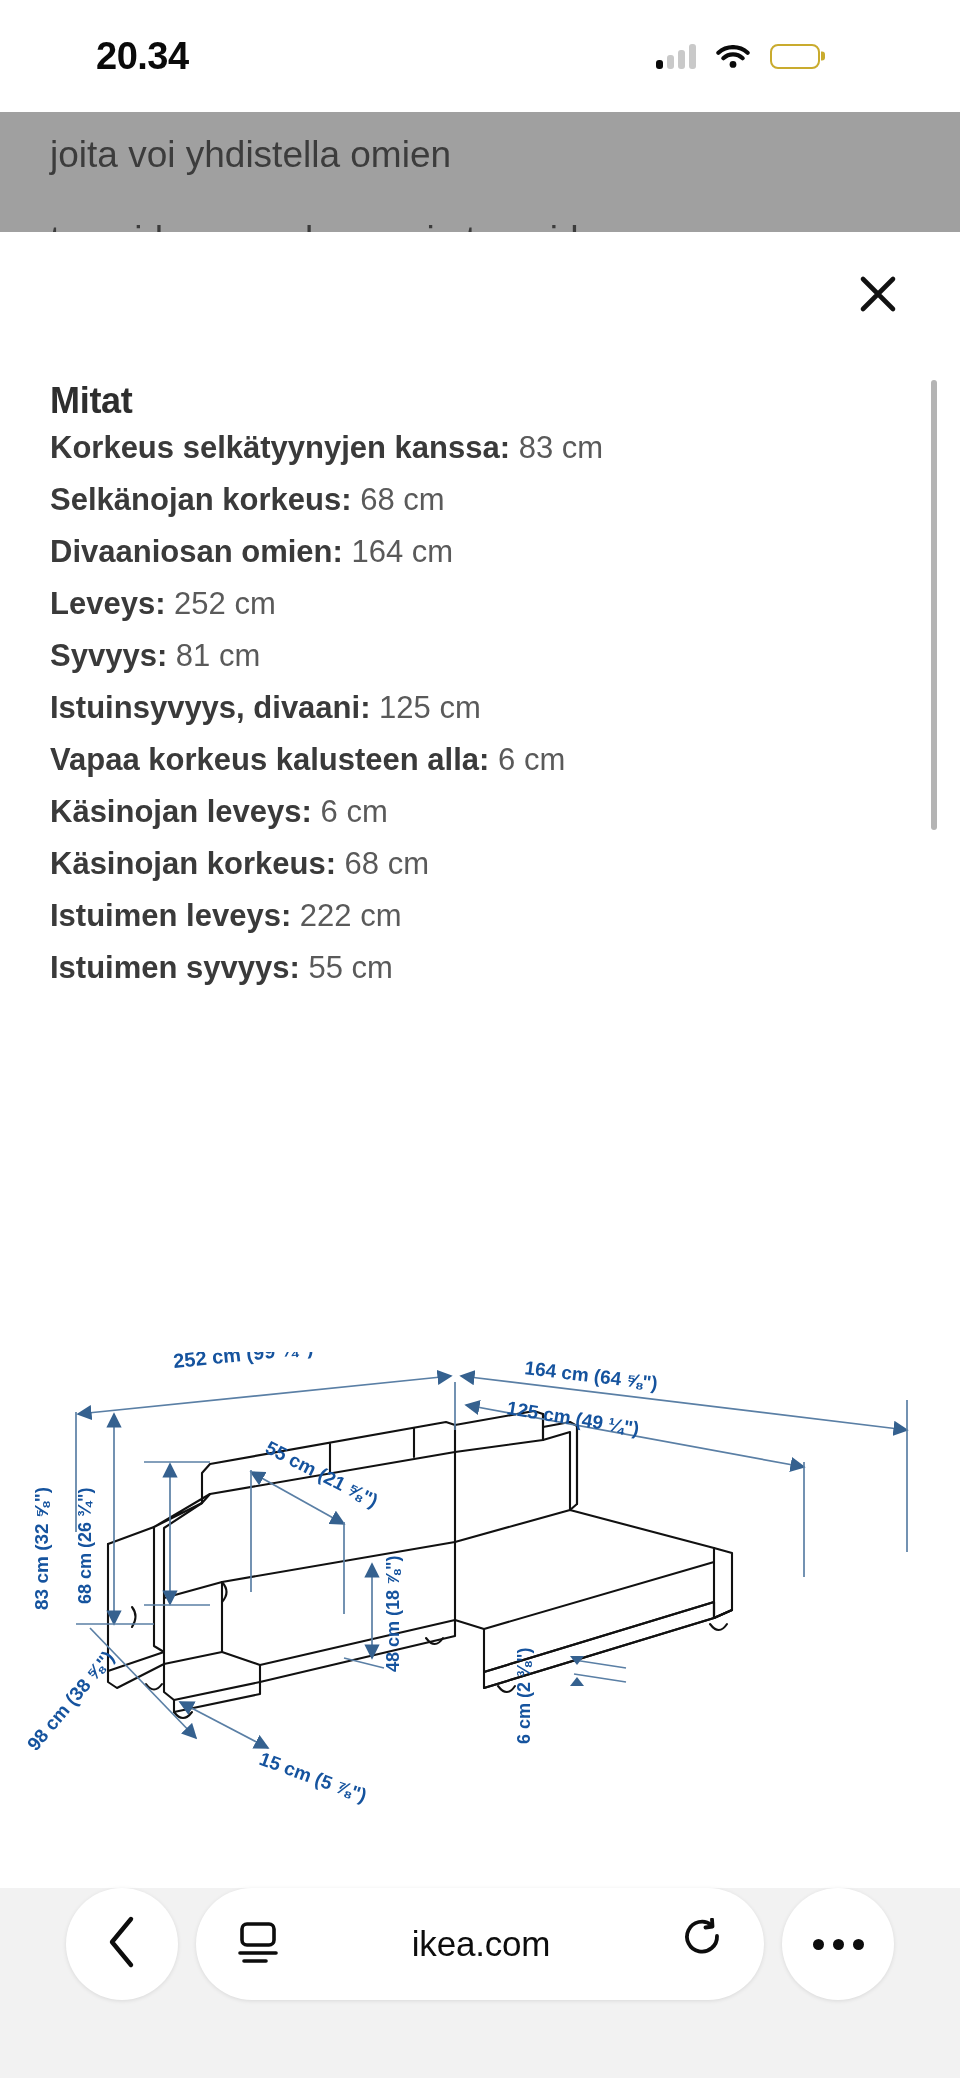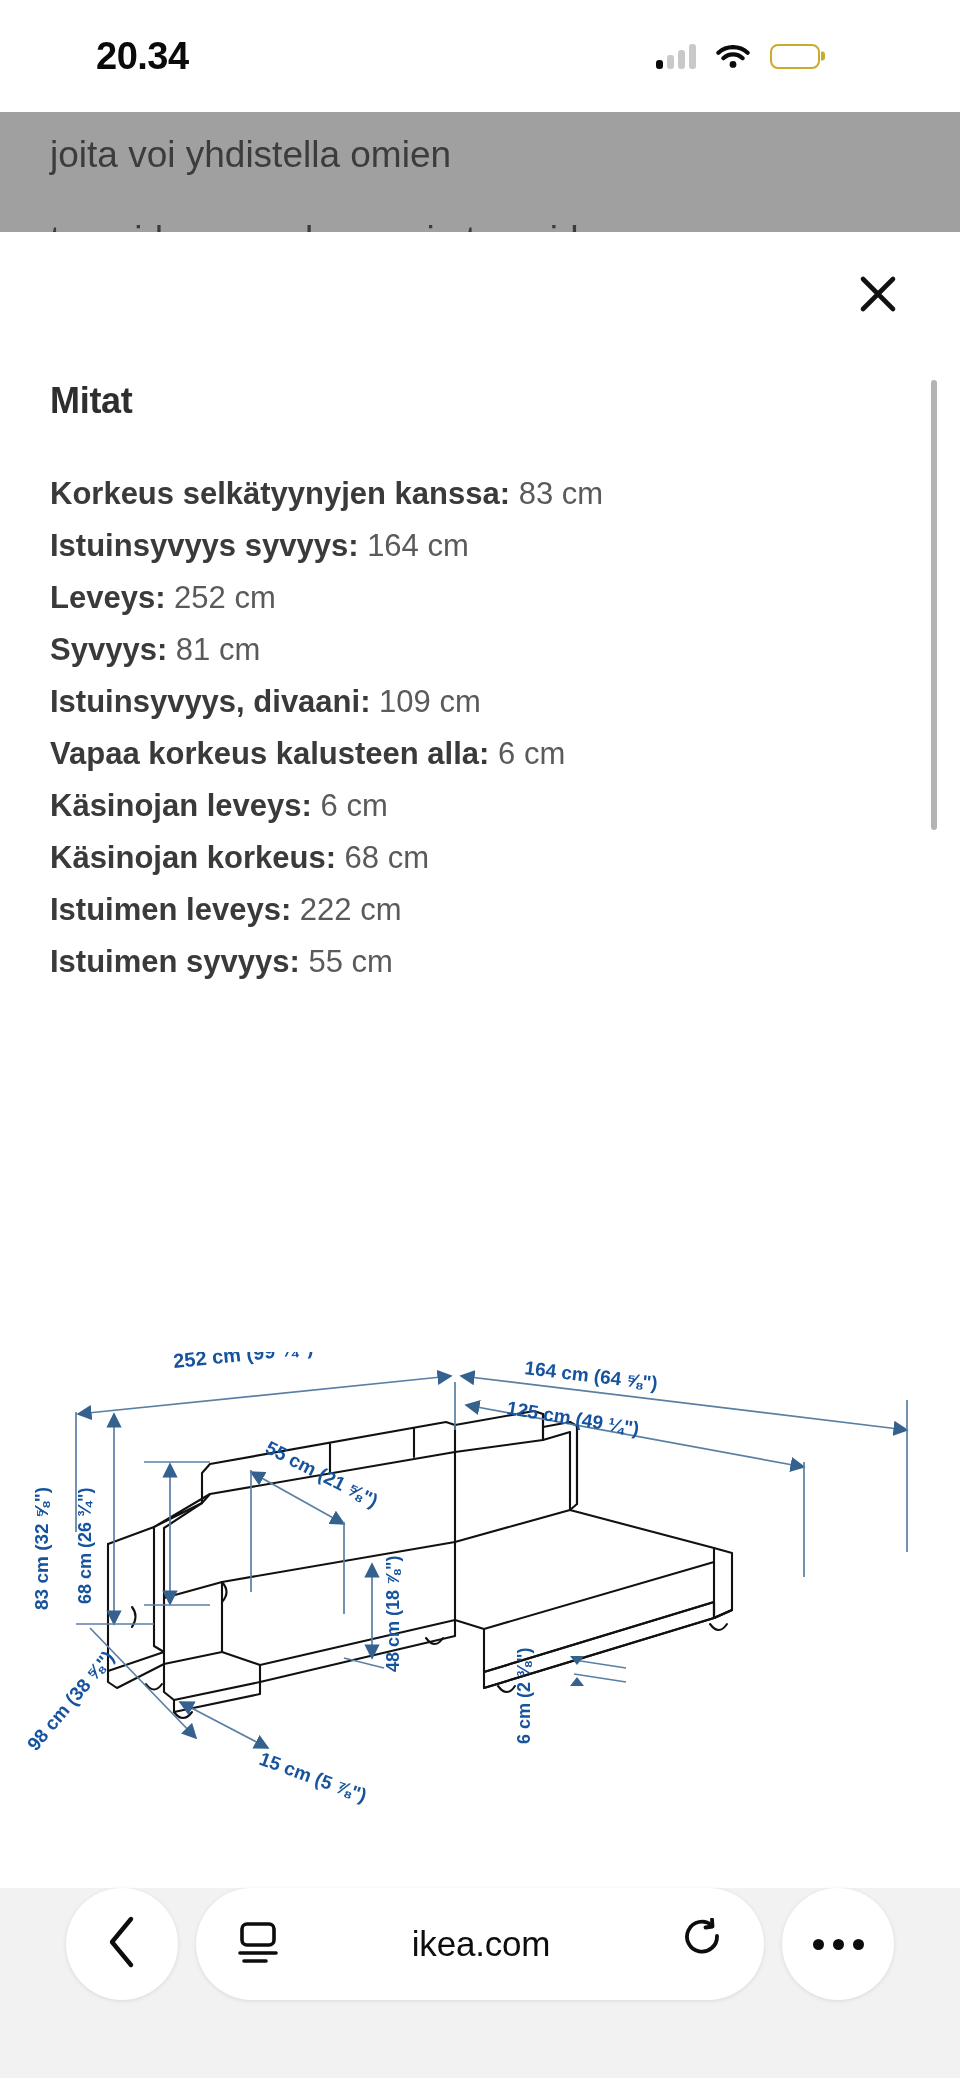--- a/index.html
+++ b/index.html
@@ -146,21 +146,21 @@
   }
 
   .sheet-title {
     margin-top: 148px;
     font-size: 36px;
     font-weight: 700;
     color: #2e2e2e;
     letter-spacing: -0.3px;
   }
 
-  .spec-list { margin-top: 46px; }
+  .spec-list { }
 
   .spec-row {
     font-size: 31px;
     line-height: 52px;
     color: #4a4a4a;
     white-space: nowrap;
   }
   .spec-label {
     font-weight: 700;
     color: #3a3a3a;
@@ -276,34 +276,38 @@
 
     <div class="sheet-body">
       <div class="sheet-title">Mitat</div>
 
       <div class="spec-list">
         <div class="spec-row">
           <span class="spec-label">Korkeus selkätyynyjen kanssa:</span>
           <span class="spec-value">83 cm</span>
         </div>
         <div class="spec-row">
-          <span class="spec-label">Istuinsyvyys syvyys:</span>
+          <span class="spec-label">Selkänojan korkeus:</span>
+          <span class="spec-value">68 cm</span>
+        </div>
+        <div class="spec-row">
+          <span class="spec-label">Divaaniosan omien:</span>
           <span class="spec-value">164 cm</span>
         </div>
         <div class="spec-row">
           <span class="spec-label">Leveys:</span>
           <span class="spec-value">252 cm</span>
         </div>
         <div class="spec-row">
           <span class="spec-label">Syvyys:</span>
           <span class="spec-value">81 cm</span>
         </div>
         <div class="spec-row">
           <span class="spec-label">Istuinsyvyys, divaani:</span>
-          <span class="spec-value">109 cm</span>
+          <span class="spec-value">125 cm</span>
         </div>
         <div class="spec-row">
           <span class="spec-label">Vapaa korkeus kalusteen alla:</span>
           <span class="spec-value">6 cm</span>
         </div>
         <div class="spec-row">
           <span class="spec-label">Käsinojan leveys:</span>
           <span class="spec-value">6 cm</span>
         </div>
         <div class="spec-row">

